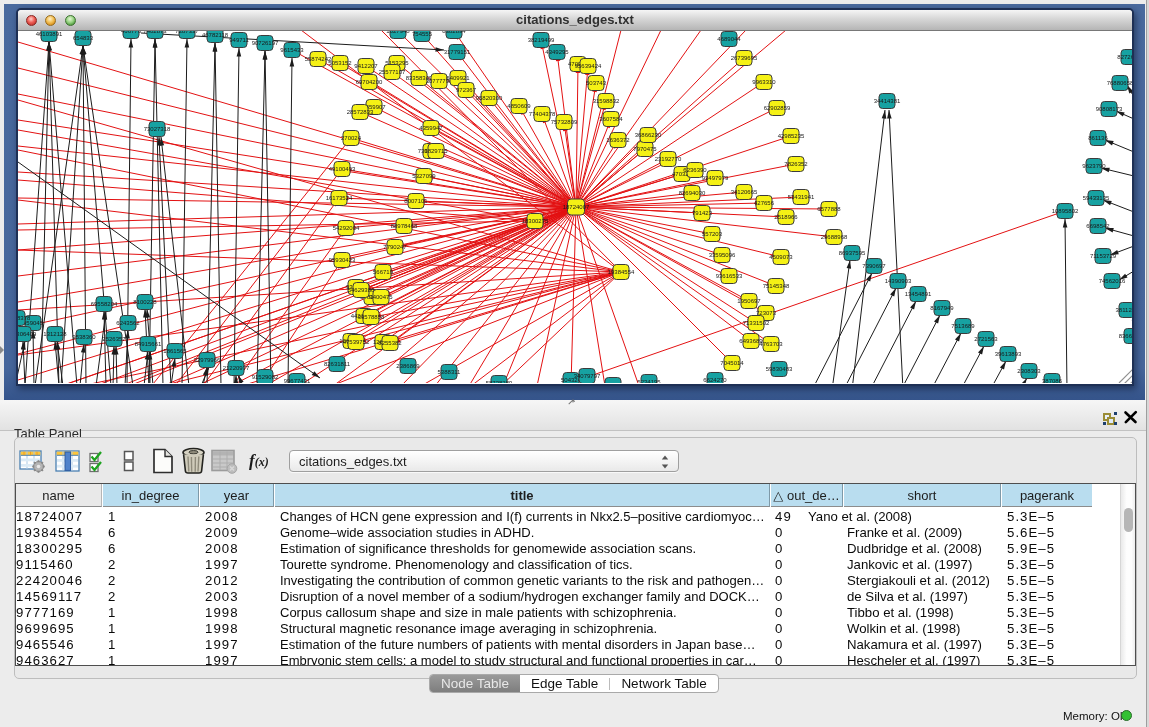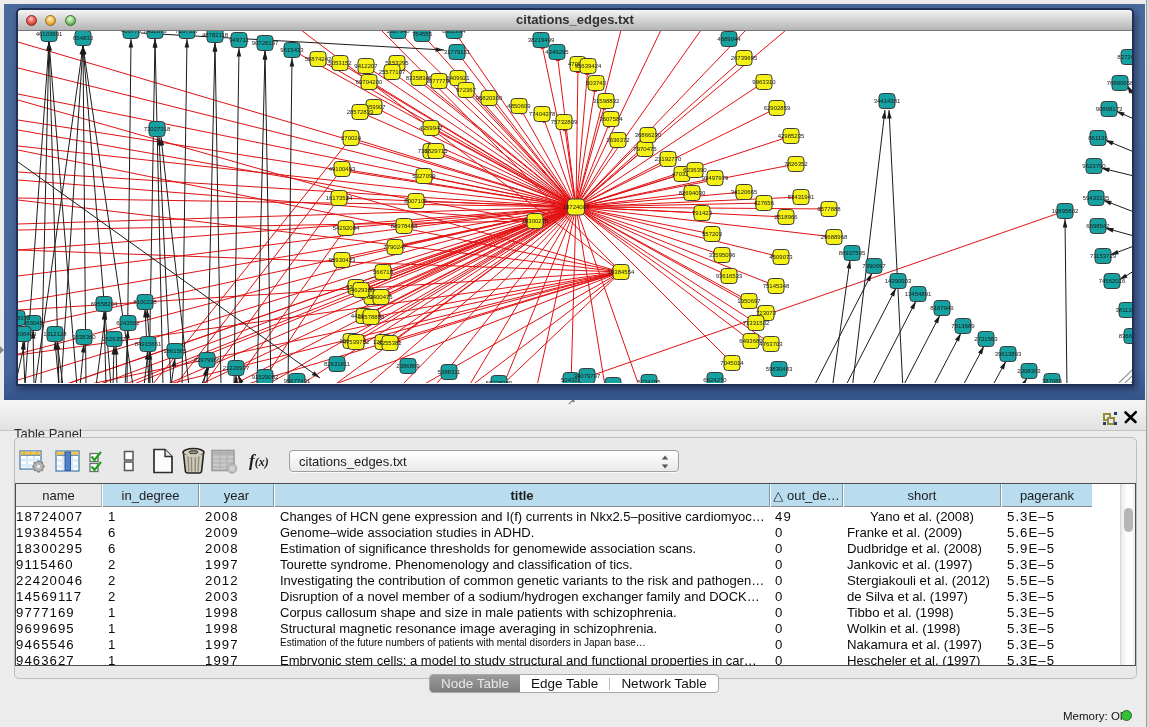--- a/index.html
+++ b/index.html
@@ -882,21 +882,21 @@
   <div class="th" style="left:755px;width:72px;">△&nbsp;out_de…</div>
   <div class="th" style="left:828px;width:157px;">short</div>
   <div class="th" style="left:986px;width:90px;border-right:none;">pagerank</div>
  </div>
  <div class="trow" style="top:24px">
       <span class="n" style="left:0px">18724007</span>
       <span class="n" style="left:92px">1</span>
       <span class="n" style="left:189px">2008</span>
       <span class="" style="left:264px;font-size:13px">Changes of HCN gene expression and I(f) currents in Nkx2.5–positive cardiomyoc…</span>
       <span class="n" style="left:759px">49</span>
-      <span class="" style="left:854px">Yano et al. (2008)</span>
+      <span class="" style="left:792px">Yano et al. (2008)</span>
       <span class="n" style="left:991px">5.3E–5</span>
     </div>
  <div class="trow" style="top:40px">
       <span class="n" style="left:0px">19384554</span>
       <span class="n" style="left:92px">6</span>
       <span class="n" style="left:189px">2009</span>
       <span class="" style="left:264px;font-size:13px">Genome–wide association studies in ADHD.</span>
       <span class="n" style="left:759px">0</span>
       <span class="" style="left:831px">Franke et al. (2009)</span>
       <span class="n" style="left:991px">5.6E–5</span>
@@ -952,21 +952,21 @@
       <span class="n" style="left:189px">1998</span>
       <span class="" style="left:264px;font-size:13px">Structural magnetic resonance image averaging in schizophrenia.</span>
       <span class="n" style="left:759px">0</span>
       <span class="" style="left:831px">Wolkin et al. (1998)</span>
       <span class="n" style="left:991px">5.3E–5</span>
     </div>
  <div class="trow" style="top:152px">
       <span class="n" style="left:0px">9465546</span>
       <span class="n" style="left:92px">1</span>
       <span class="n" style="left:189px">1997</span>
-      <span class="" style="left:264px;font-size:10px">Estimation of the future numbers of patients with mental disorders in Japan base…</span>
+      <span class="" style="left:264px;font-size:13px">Estimation of the future numbers of patients with mental disorders in Japan base…</span>
       <span class="n" style="left:759px">0</span>
       <span class="" style="left:831px">Nakamura et al. (1997)</span>
       <span class="n" style="left:991px">5.3E–5</span>
     </div>
  <div class="trow" style="top:168px">
       <span class="n" style="left:0px">9463627</span>
       <span class="n" style="left:92px">1</span>
       <span class="n" style="left:189px">1997</span>
       <span class="" style="left:264px;font-size:13px">Embryonic stem cells: a model to study structural and functional properties in car…</span>
       <span class="n" style="left:759px">0</span>

